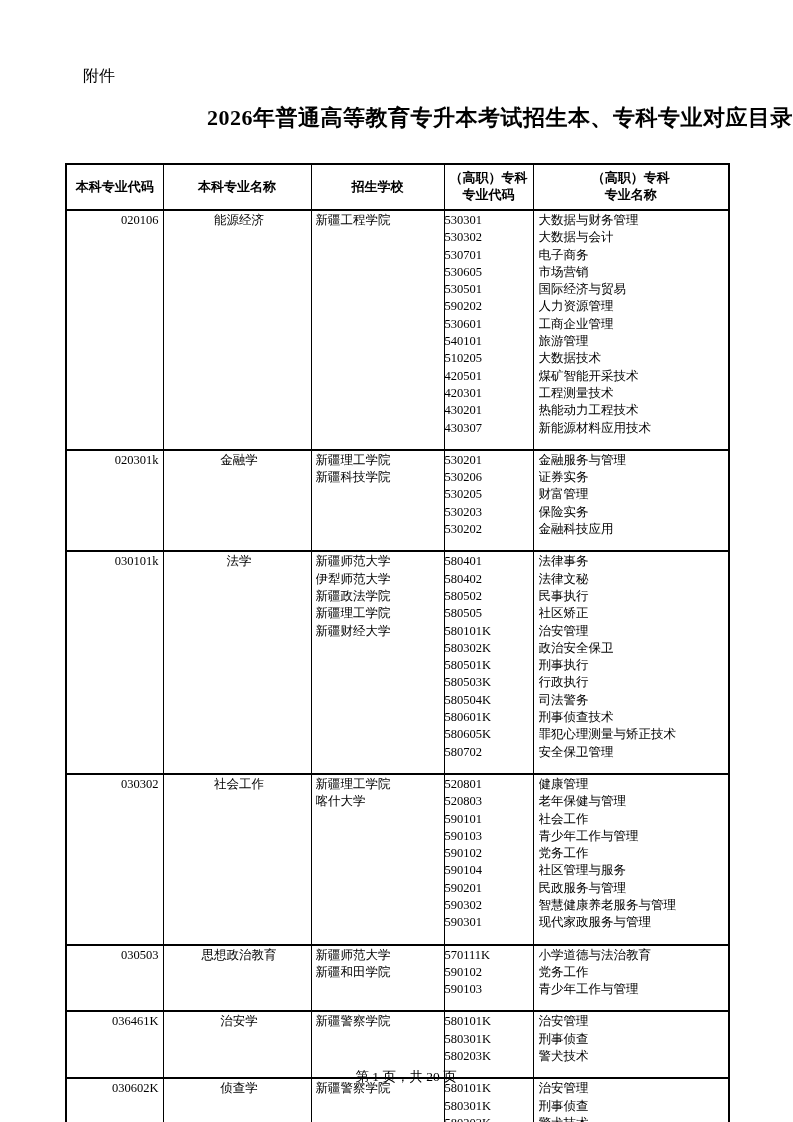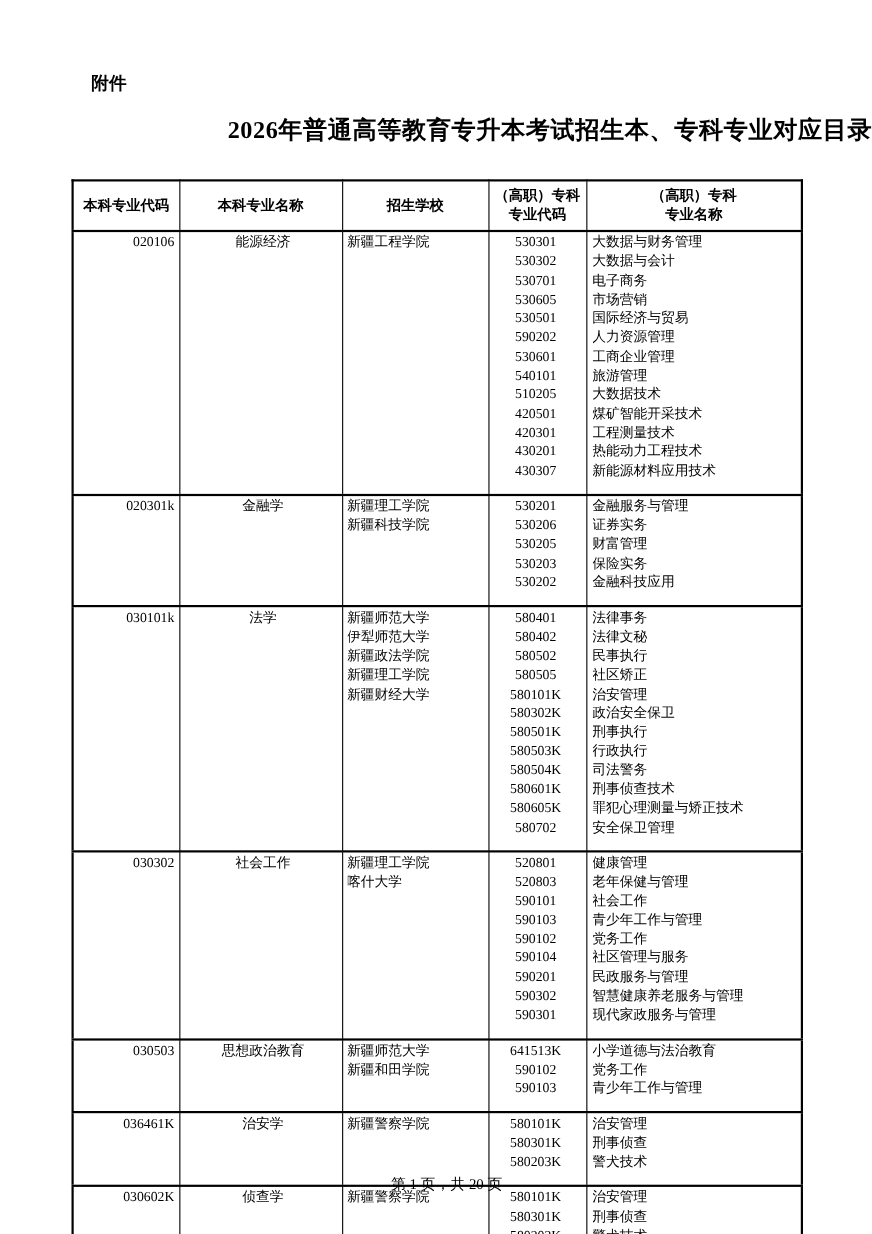--- a/index.html
+++ b/index.html
@@ -6,21 +6,21 @@
   body {
     width: 793px; height: 1122px;
     background: #ffffff;
     position: relative;
     font-family: "Liberation Serif", "DejaVu Serif", serif;
     color: #000000;
     overflow: hidden;
   }
   .attachment {
     position: absolute; left: 64px; top: 66px;
-    font-size: 16px; font-weight: 700; padding-left: 19px;
+    font-size: 16px; font-weight: 400; padding-left: 19px;
   }
   .title {
     position: absolute; left: 0; right: 0; top: 103px;
     margin: 0; text-align: right;
     font-size: 22px; font-weight: 700; letter-spacing: 0.5px;
   }
   table.catalog {
     position: absolute; left: 65px; top: 163px;
     width: 663px;
     border-collapse: collapse; table-layout: fixed;
@@ -38,21 +38,21 @@
   }
   .catalog td {
     vertical-align: top;
     font-size: 12.5px; line-height: 17.3px;
     padding: 1px 0 12px 0;
   }
   .line { height: 17.3px; overflow: hidden; white-space: nowrap; }
   .c1 { text-align: right; padding-right: 4px !important; }
   .c2 { text-align: center;  padding-left: 4px !important; }
   .c3 { text-align: left;  padding-left: 4px !important; margin-left: 36px; }
-  .c4 { text-align: center; padding-right: 3px !important; margin-left: 15px; }
+  .c4 { text-align: left; padding-right: 3px !important; margin-left: 15px; }
   .c5 { text-align: left;  padding-left: 5px !important; }
   .footer {
     position: absolute; left: 0; right: 4px; top: 1068px;
     text-align: center; font-size: 13.5px; padding-left: 23px;
   }
 </style>
 </head>
 <body>
 
 <div class="page">
@@ -230,21 +230,21 @@
             <div class="line">030503</div>
           </td>
           <td class="c2">
             <div class="line">思想政治教育</div>
           </td>
           <td class="c3">
             <div class="line">新疆师范大学</div>
             <div class="line">新疆和田学院</div>
           </td>
           <td class="c4">
-            <div class="line">641513K</div>
+            <div class="line">570111K</div>
             <div class="line">590102</div>
             <div class="line">590103</div>
           </td>
           <td class="c5">
             <div class="line">小学道德与法治教育</div>
             <div class="line">党务工作</div>
             <div class="line">青少年工作与管理</div>
           </td>
         </tr>
         <tr class="block-row">

